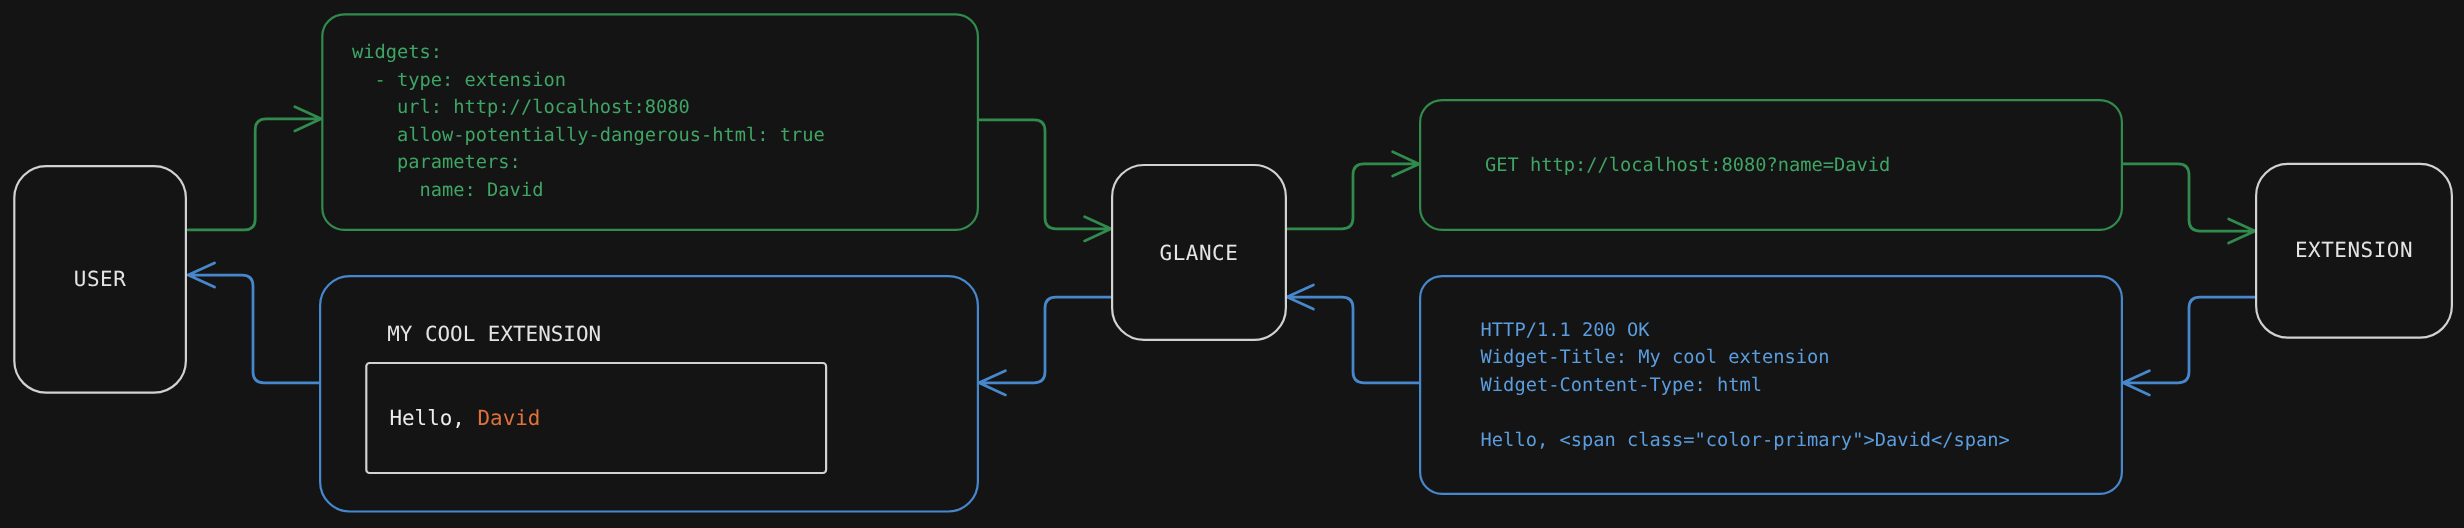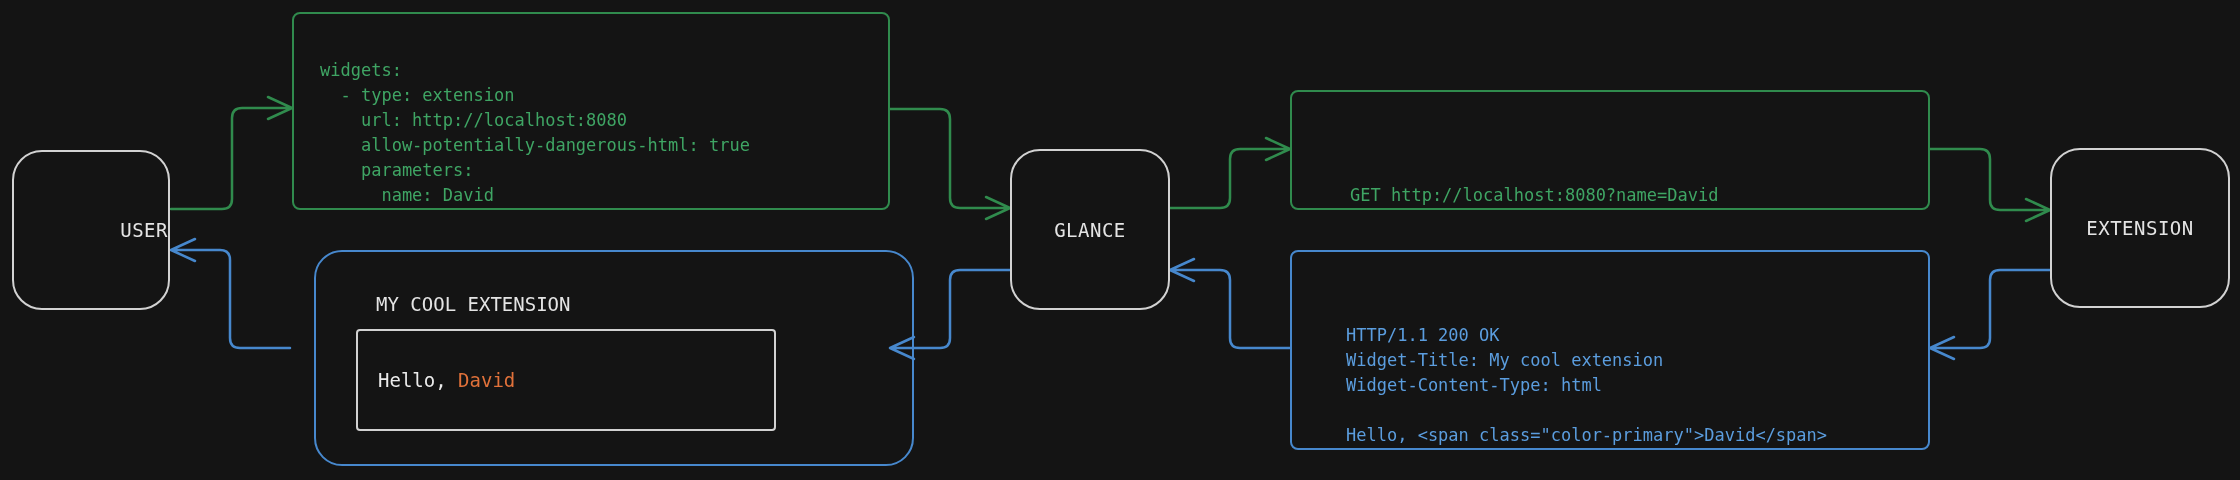--- a/index.html
+++ b/index.html
@@ -52,23 +52,23 @@
   .node-label {
     color: var(--label-text);
     font-size: 19px;
     letter-spacing: 0.5px;
     white-space: nowrap;
   }
 
   .codebox {
     position: absolute;
     box-sizing: border-box;
-    border-radius: 8px;
+    border-radius: 21px;
     display: flex;
-    align-items: flex-end;
+    align-items: center;
   }
   .codebox.green { border: 2px solid var(--request-line); }
   .codebox.blue { border: 2px solid var(--response-line); }
   .codebox pre {
     margin: 0;
     font-family: inherit;
     font-size: 17px;
     line-height: 25px;
     white-space: pre;
   }
@@ -117,21 +117,21 @@
     <path class="edge-request" d="M171 209 L222 209 Q232 209 232 199 L232 118 Q232 108 242 108 L290 108 M268 97 L292 108 M268 119 L292 108"></path>
     <path class="edge-request" d="M890 109 L940 109 Q950 109 950 119 L950 198 Q950 208 960 208 L1008 208 M986 197 L1010 208 M986 219 L1010 208"></path>
     <path class="edge-request" d="M1170 208 L1220 208 Q1230 208 1230 198 L1230 159 Q1230 149 1240 149 L1288 149 M1266 138 L1290 149 M1266 160 L1290 149"></path>
     <path class="edge-request" d="M1930 149 L1980 149 Q1990 149 1990 159 L1990 200 Q1990 210 2000 210 L2048 210 M2026 199 L2050 210 M2026 221 L2050 210"></path>
     <path class="edge-response" d="M2050 270 L2000 270 Q1990 270 1990 280 L1990 338 Q1990 348 1980 348 L1932 348 M1954 337 L1930 348 M1954 359 L1930 348"></path>
     <path class="edge-response" d="M1290 348 L1240 348 Q1230 348 1230 338 L1230 280 Q1230 270 1220 270 L1172 270 M1194 259 L1170 270 M1194 281 L1170 270"></path>
     <path class="edge-response" d="M1010 270 L960 270 Q950 270 950 280 L950 338 Q950 348 940 348 L892 348 M914 337 L890 348 M914 359 L890 348"></path>
     <path class="edge-response" d="M290 348 L240 348 Q230 348 230 338 L230 260 Q230 250 220 250 L173 250 M195 239 L171 250 M195 261 L171 250"></path>
   </svg>
 
-  <div class="node" style="left:12px; top:150px; width:158px; height:160px;justify-content:flex-end;">
+  <div class="node" style="left:12px; top:150px; width:158px; height:208px;">
     <span class="node-label">USER</span>
   </div>
 
   <div class="node" style="left:2050px; top:148px; width:180px; height:160px;">
     <span class="node-label">EXTENSION</span>
   </div>
 
   <div class="node" style="left:1010px; top:149px; width:160px; height:161px;">
     <span class="node-label">GLANCE</span>
   </div>
@@ -150,20 +150,20 @@
   </div>
 
   <div class="codebox blue" id="box-response" style="left:1290px; top:250px; width:640px; height:200px;">
     <pre>HTTP/1.1 200 OK
 Widget-Title: My cool extension
 Widget-Content-Type: html
 
 Hello, &lt;span class="color-primary"&gt;David&lt;/span&gt;</pre>
   </div>
 
-  <div class="preview" id="box-preview" style="left:290px; top:250px; width:600px; height:216px;margin-left:24px;">
+  <div class="preview" id="box-preview" style="left:290px; top:250px; width:600px; height:216px;">
     <div class="preview-title">MY COOL EXTENSION</div>
     <div class="preview-inner">
       <span class="greeting-prefix">Hello, </span><span class="greeting-name">David</span>
     </div>
   </div>
 
 </div>
 
 </body></html>

